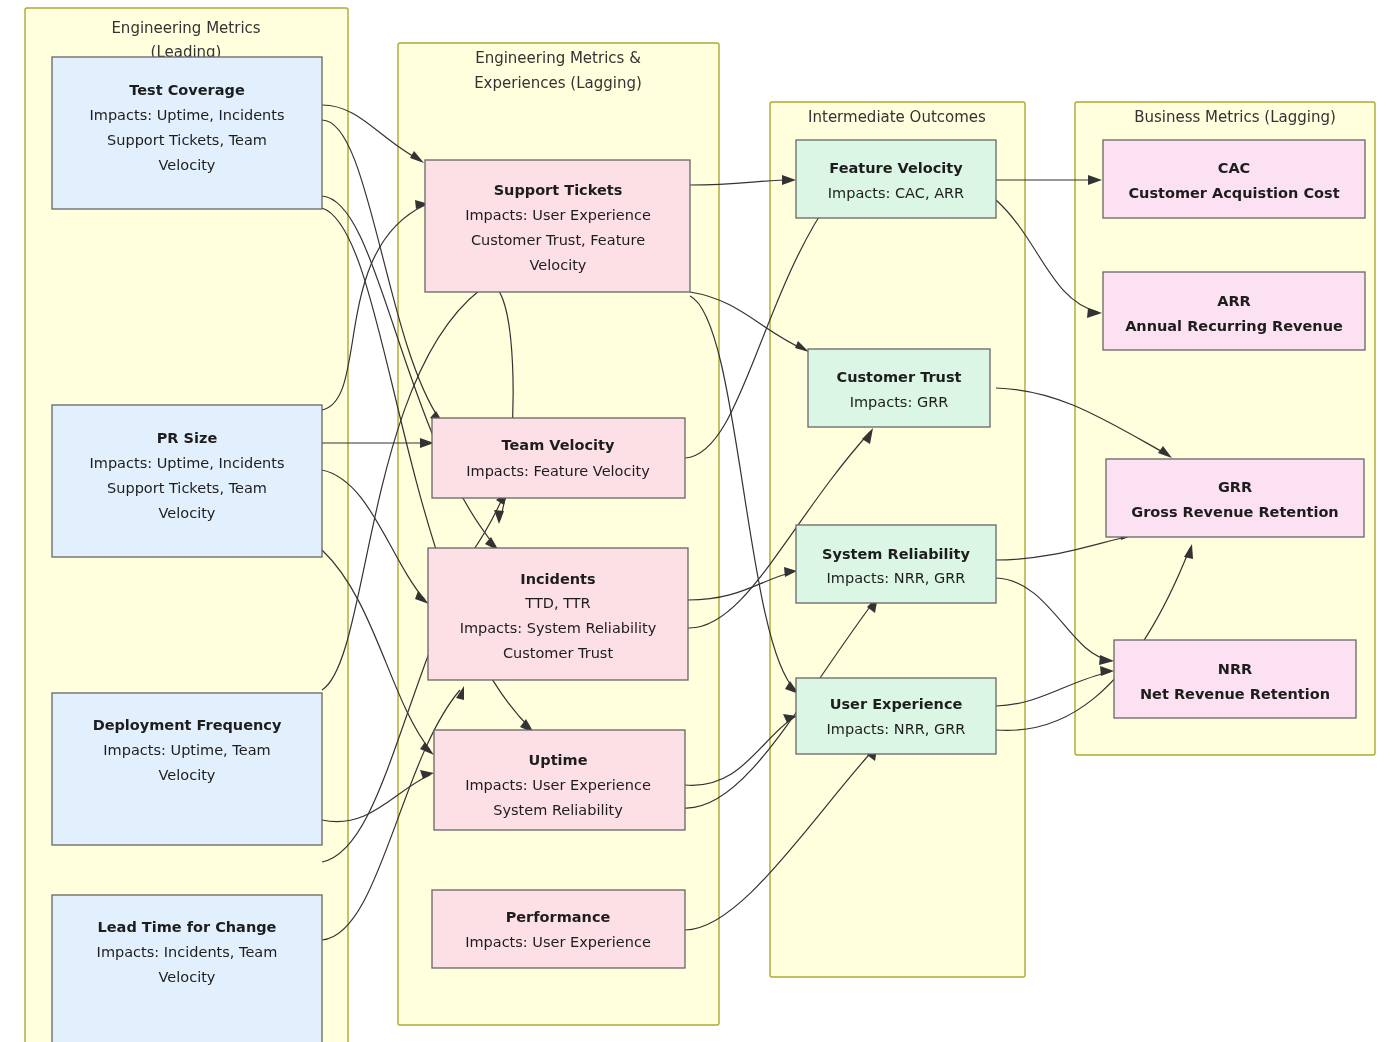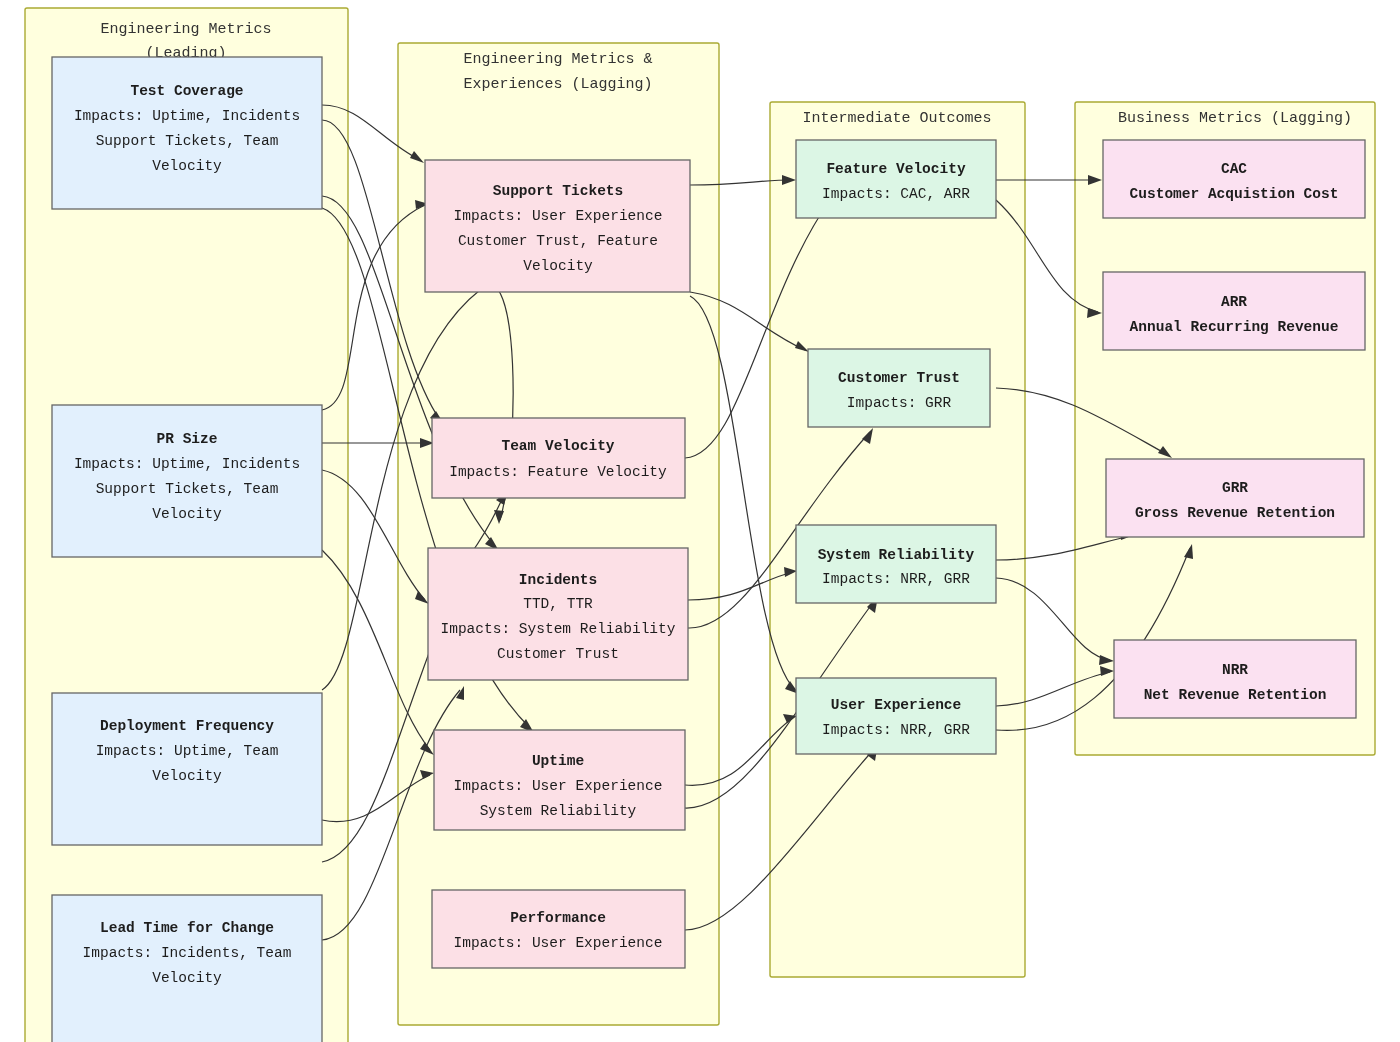--- a/index.html
+++ b/index.html
@@ -2,21 +2,21 @@
 <html><head>
 <meta charset="utf-8">
 <title>Engineering Metrics Flow Diagram</title>
 <style>
   html,body{margin:0;padding:0;background:#ffffff;}
   body{
     width:1400px;height:1042px;overflow:hidden;
     font-family:"DejaVu Sans","Liberation Sans",sans-serif;
     color:#1f2020;
   }
-  #diagram-root{position:relative;width:1124px;height:1042px;font-family:Liberation Mono, monospace;}
+  #diagram-root{position:relative;width:1124px;height:1042px;}
   svg#flow{display:block;width:1400px;height:1042px;}
   .cluster-rect{fill:#ffffde;stroke:#aaaa33;stroke-width:1.4;}
   .cluster-title{font-size:15px;fill:#333333;text-anchor:middle;}
   .node-rect{stroke:#666666;stroke-width:1.3;}
   .node-blue{fill:#e2f0fd;}
   .node-pink{fill:#fce0e6;}
   .node-green{fill:#dcf6e5;}
   .node-violet{fill:#fbe1f1;}
   .node-title{font-size:14.5px;font-weight:bold;fill:#1d1d1d;text-anchor:middle;}
   .node-line{font-size:14.5px;fill:#1d1d1d;text-anchor:middle;}

